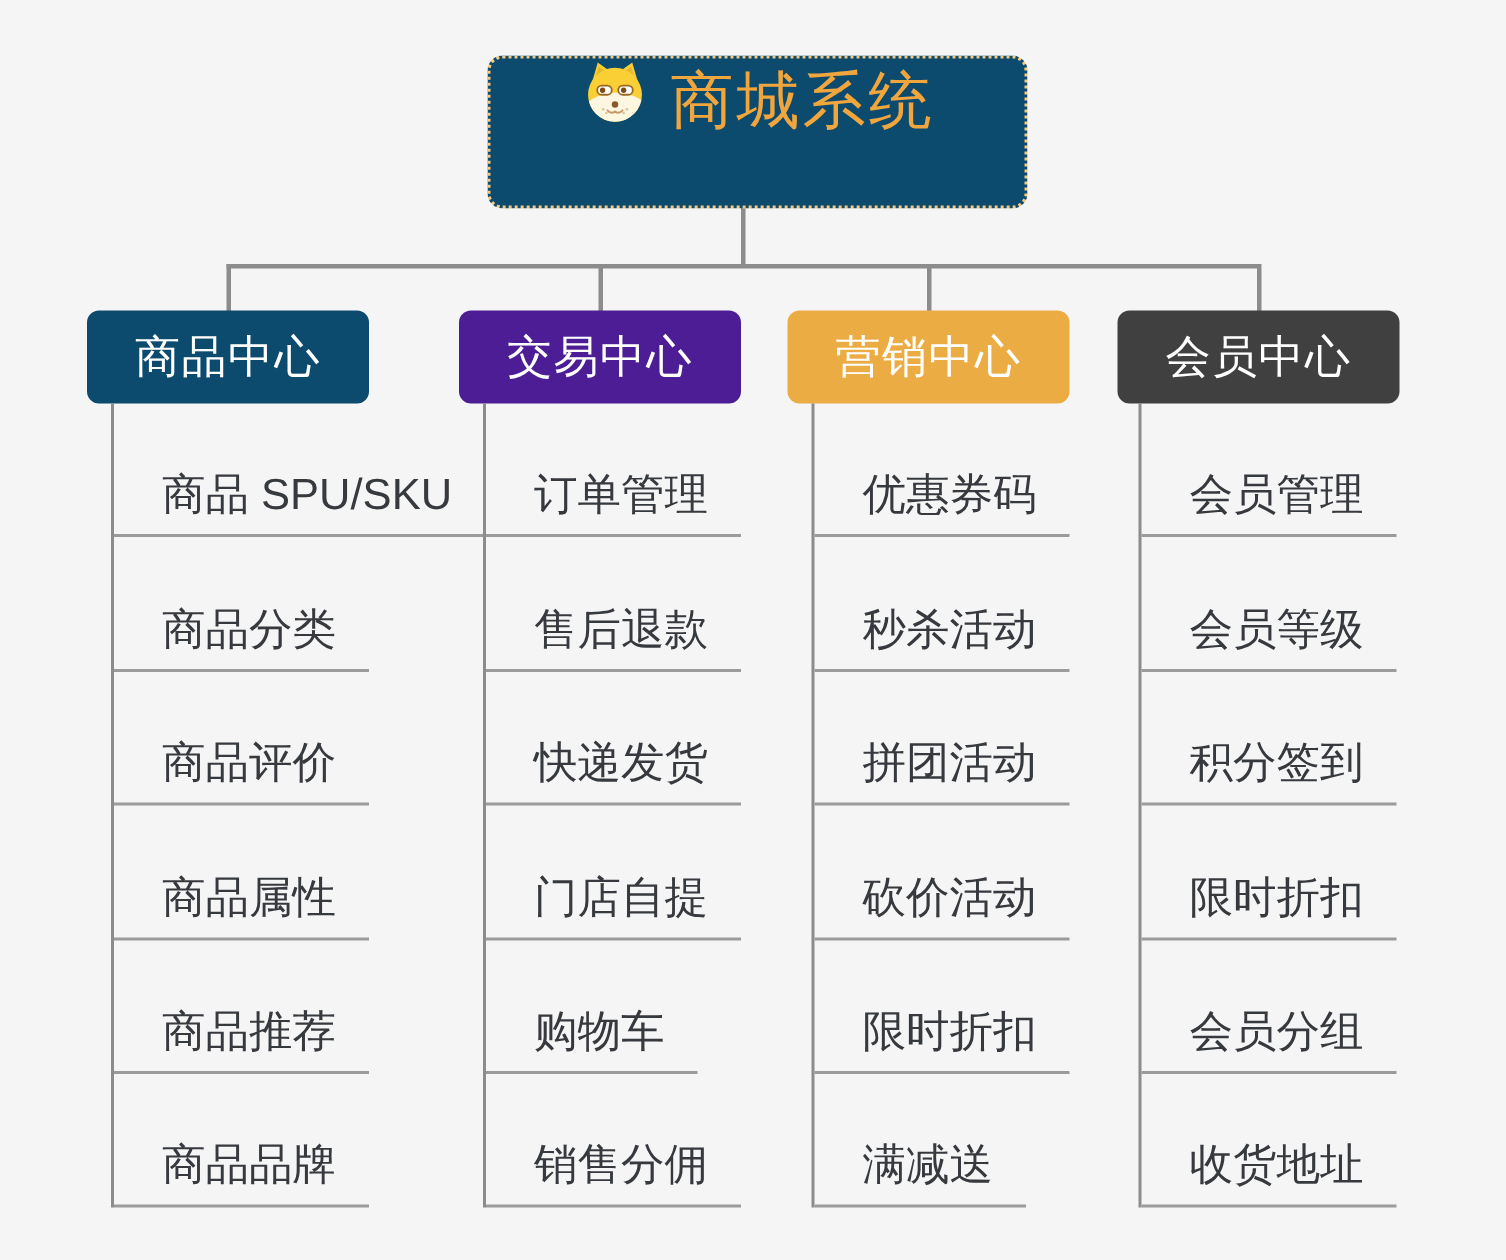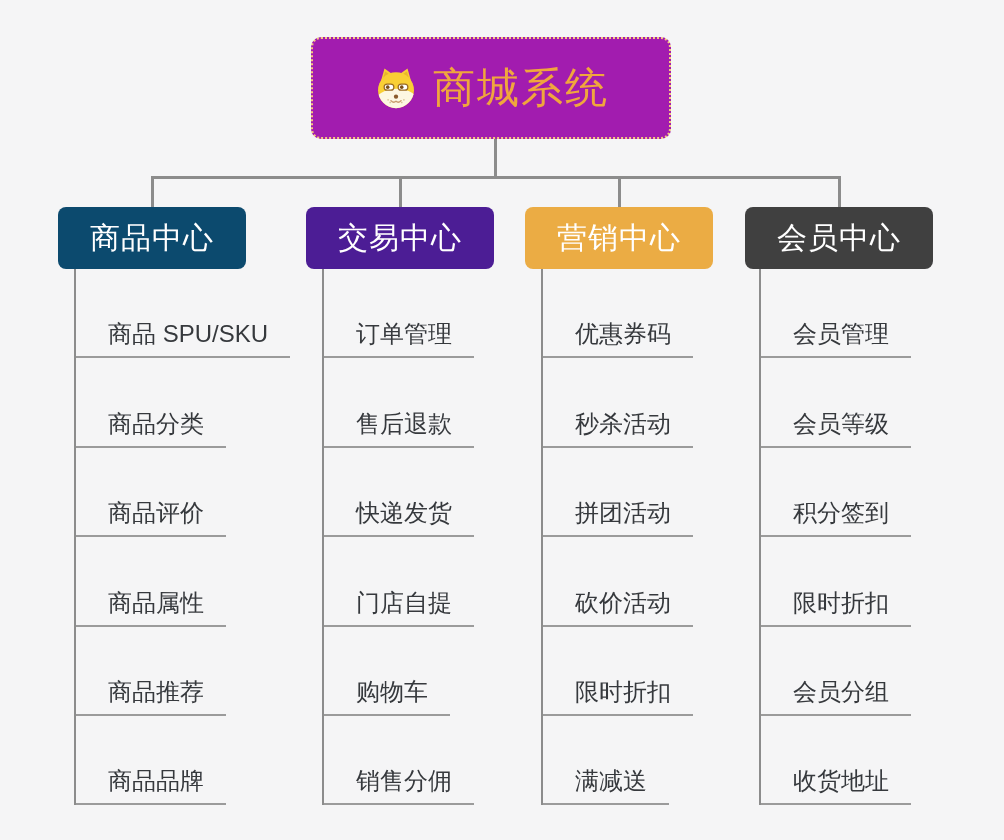--- a/index.html
+++ b/index.html
@@ -15,27 +15,26 @@
 
   
   .conn { position: absolute; background: #8c8c8c; }
   .conn.stub { left: 493.5px; top: 138px; width: 3px; height: 40px; }
   .conn.bus  { left: 151px;  top: 176px; width: 689px; height: 3px; }
   .conn.drop { top: 176px; width: 3px; height: 33px; }
 
   
   .root {
     position: absolute;
-    left: 311px; top: 37px;
+    left: 325px; top: 37px;
     width: 360px; height: 102px;
-    background: #a21caf;
+    background: #0c4a6e;
     border: 2px dotted #f6c97e;
     border-radius: 10px;
     display: flex;
-    align-items: center;
     justify-content: center;
     gap: 14px;
   }
   .root-label {
     font-size: 42px;
     letter-spacing: 2px;
     color: #f0a63d;
   }
   .dog { display: inline-flex; }
 
@@ -64,21 +63,21 @@
   .leaf {
     height: 89.4px;
     width: fit-content;
     display: flex;
     align-items: flex-end;
     border-bottom: 2px solid #9b9b9b;
     padding: 0 22px 6px 32px;
     white-space: nowrap;
   }
   .leaf-label {
-    font-size: 24px;
+    font-size: 29px;
     color: #36393d;
   }
 </style>
 </head>
 <body>
 
 <div class="canvas">
 
   <div class="conn stub"></div>
   <div class="conn bus"></div>

